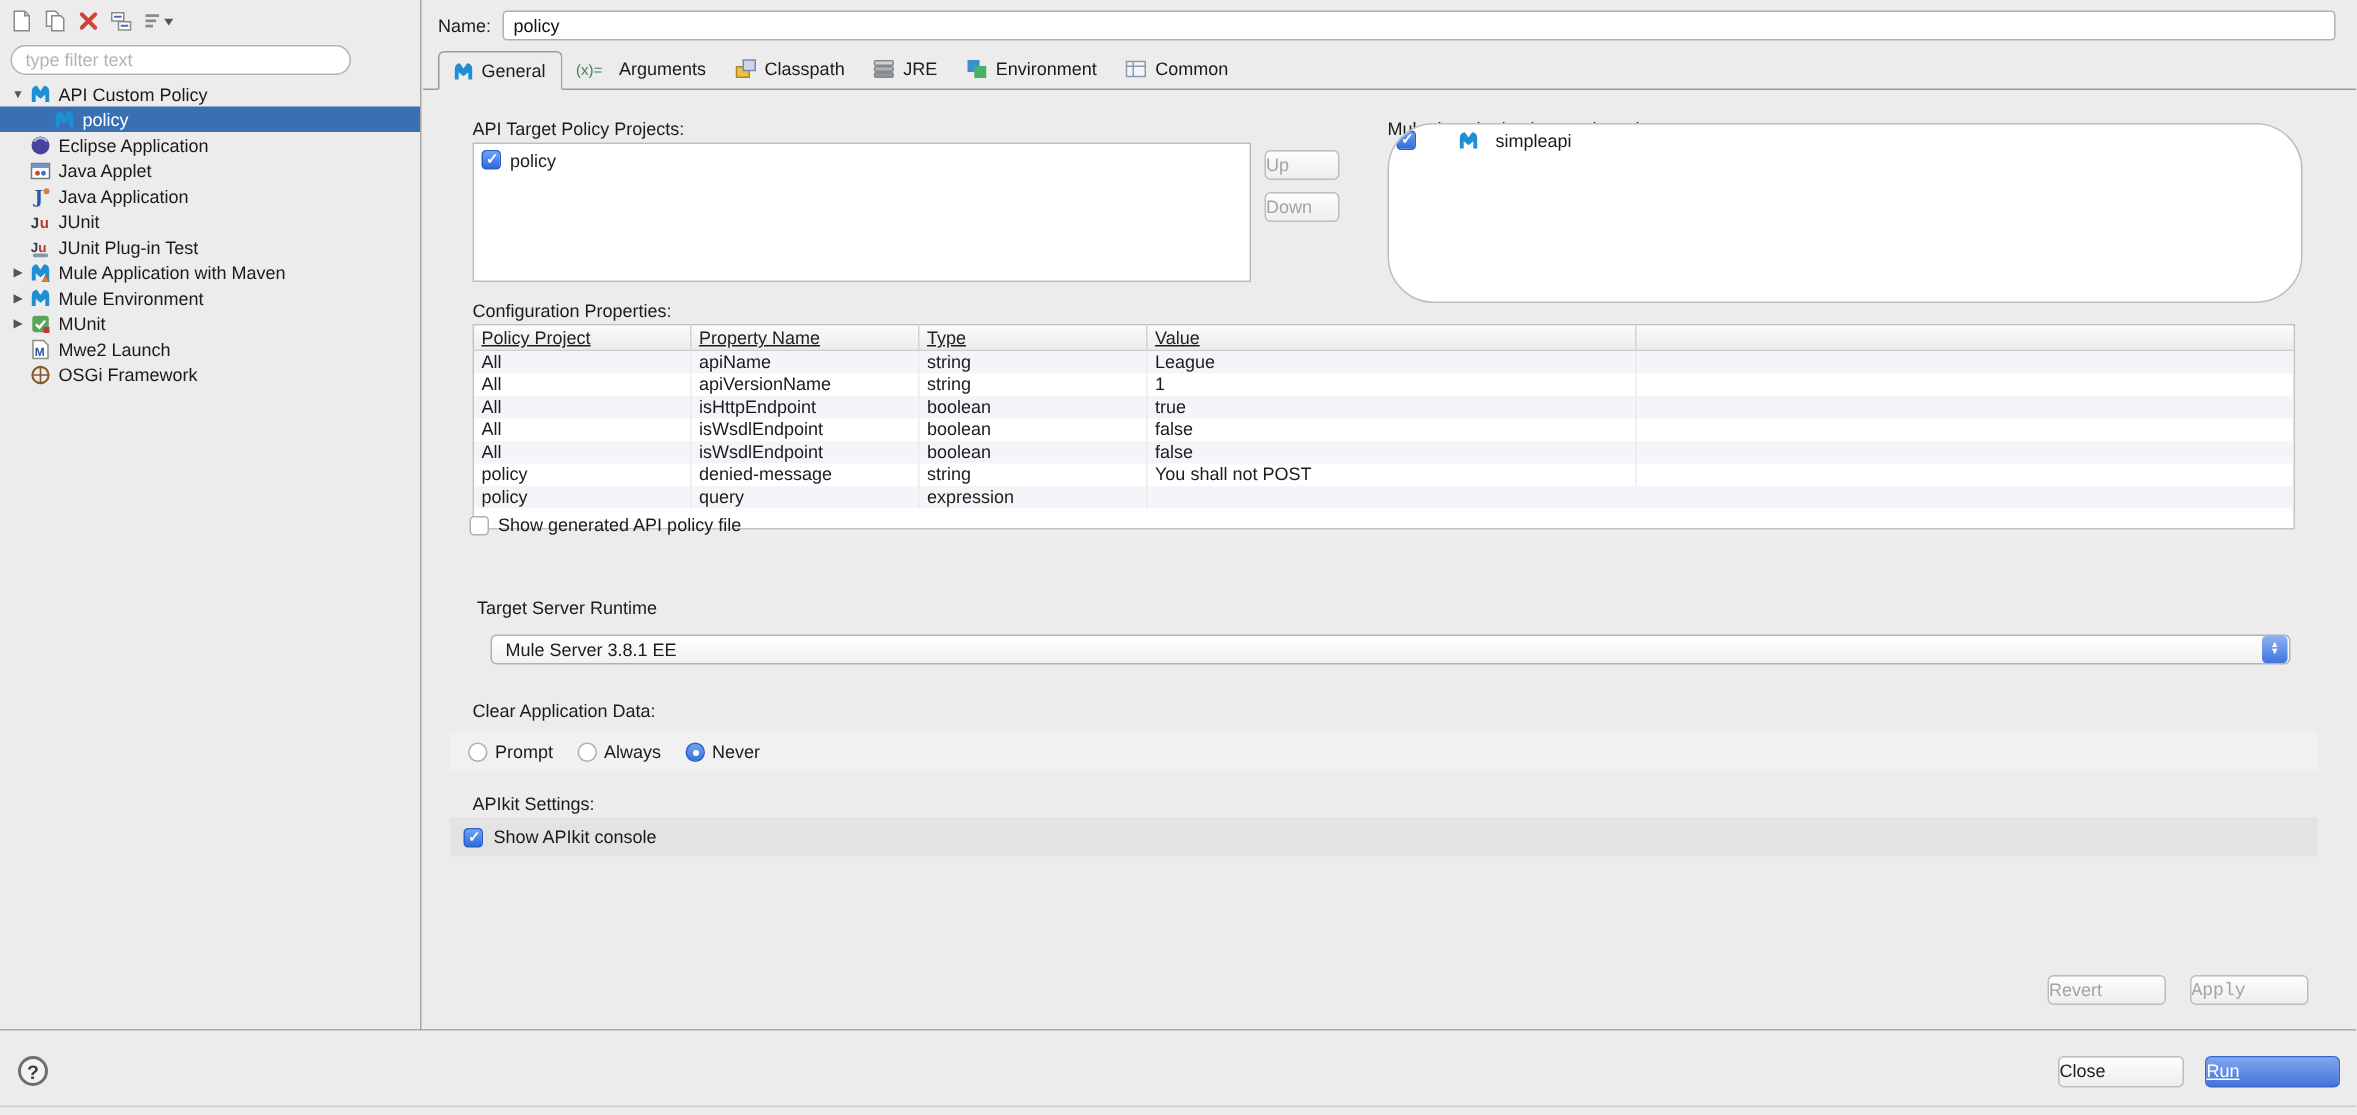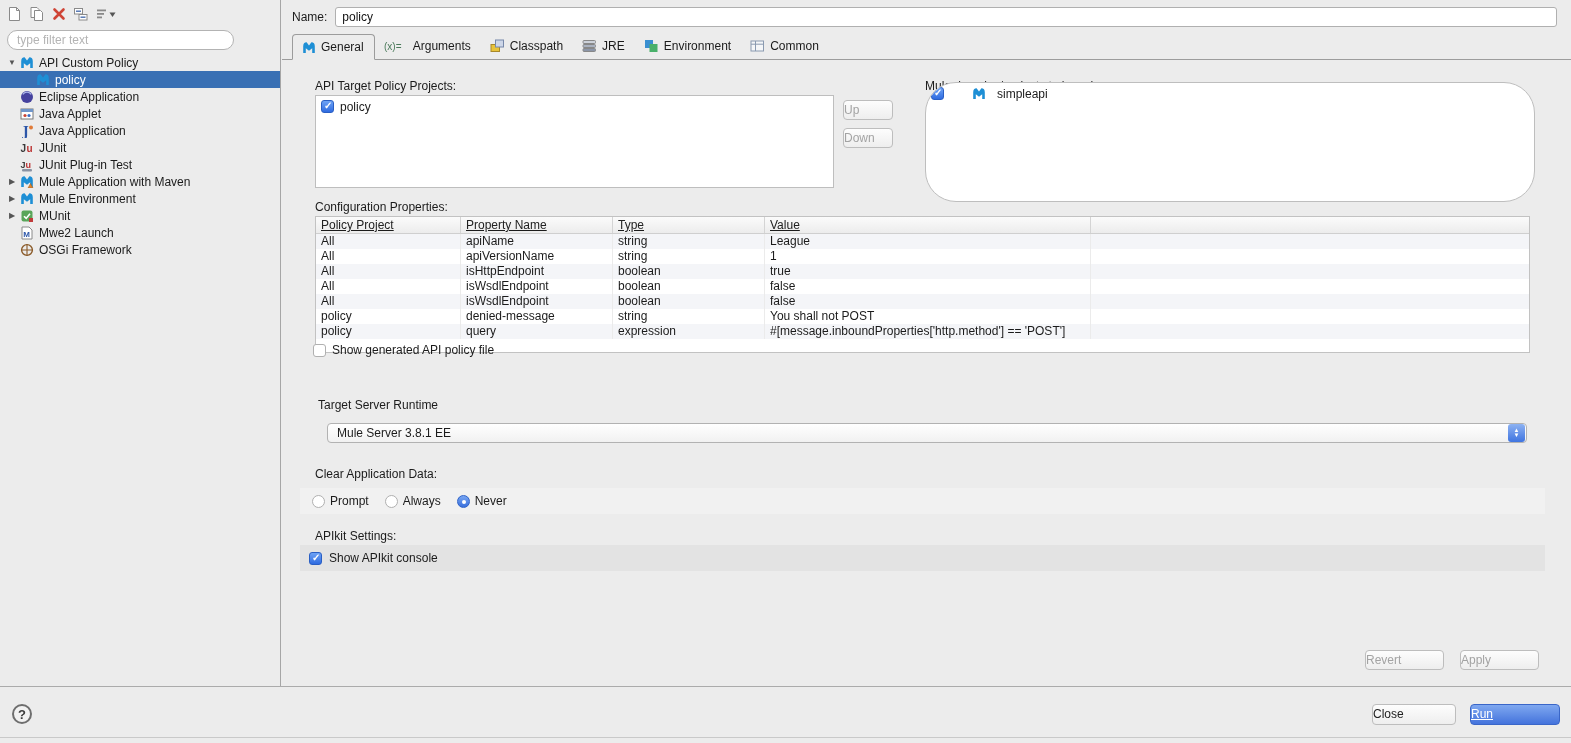--- a/index.html
+++ b/index.html
@@ -49,21 +49,21 @@
   .cb { width:13px; height:13px; border-radius:3px; flex:none; position:relative; }
   .cb.checked { background:linear-gradient(#6ea3f5,#2f6be0); border:1px solid #2a5fc4; }
   .cb.checked::after { content:"✓"; color:#fff; font-size:10px; font-weight:bold; position:absolute; left:2px; top:-1px; }
   .cb.unchecked { background:#fff; border:1px solid #b0b0b0; }
 
   .btn { position:absolute; height:20px; border:1px solid #bdbdbd; border-radius:4px; background:linear-gradient(#fdfdfd,#eeeeee); font:12px "Liberation Sans",sans-serif; line-height:18px; color:#222; cursor:default; }
   .btn.disabled { color:#a3a3a3; }
   #btn-up    { left:843px; top:100px; width:50px; }
   #btn-down  { left:843px; top:128px; width:50px; }
   #btn-revert{ left:1365px; top:650px; width:79px; }
-  #btn-apply { left:1460px; top:650px; width:79px; }
+  #btn-apply { left:1460px; top:650px; width:79px;font-family:Liberation Mono, monospace; }
   #btn-close { left:1372px; top:704px; width:84px; height:21px; line-height:19px; }
   #btn-run   { left:1470px; top:704px; width:90px; height:21px; line-height:19px; background:linear-gradient(#7fa8f0,#4473dc); border:1px solid #3a66c8; color:#fff;text-decoration:underline; }
 
   #config-table { position:absolute; left:315px; top:216px; width:1215px; height:137px; border:1px solid #c2c2c2; background:#fff; font-size:12px; overflow:hidden; }
   .tbl-header { display:flex; height:17px; background:linear-gradient(#fbfbfb,#ececec); border-bottom:1px solid #cfcfcf;text-decoration:underline; }
   .tbl-hcell { padding:1px 5px; border-right:1px solid #d4d4d4; overflow:hidden; white-space:nowrap; color:#222; }
   .tbl-row { display:flex; height:15px; align-items:center; }
   .tbl-row.alt { background:#f4f5f8; }
   .tbl-cell { padding:0 5px; border-right:1px solid #ebebeb; overflow:hidden; white-space:nowrap; height:15px; line-height:15px; }
 
@@ -390,21 +390,20 @@
         <div class="tbl-cell" style="width: 145px;">policy</div>
         <div class="tbl-cell" style="width: 152px;">denied-message</div>
         <div class="tbl-cell" style="width: 152px;">string</div>
         <div class="tbl-cell" style="width: 326px;">You shall not POST</div>
         <div class="tbl-cell" style="flex: 1 1 0%; border-right: none;"></div>
       </div>
       <div class="tbl-row alt">
         <div class="tbl-cell" style="width: 145px;">policy</div>
         <div class="tbl-cell" style="width: 152px;">query</div>
         <div class="tbl-cell" style="width: 152px;">expression</div>
-        <div class="tbl-cell" style="width: 326px;">#[message.inboundProperties['http.method'] == 'POST']</div>
         <div class="tbl-cell" style="flex: 1 1 0%; border-right: none;"></div>
       </div>
     </div>
 
   <div id="show-generated-row">
     <span class="cb unchecked"></span>
     <span>Show generated API policy file</span>
   </div>
 
   <div id="target-combo">

